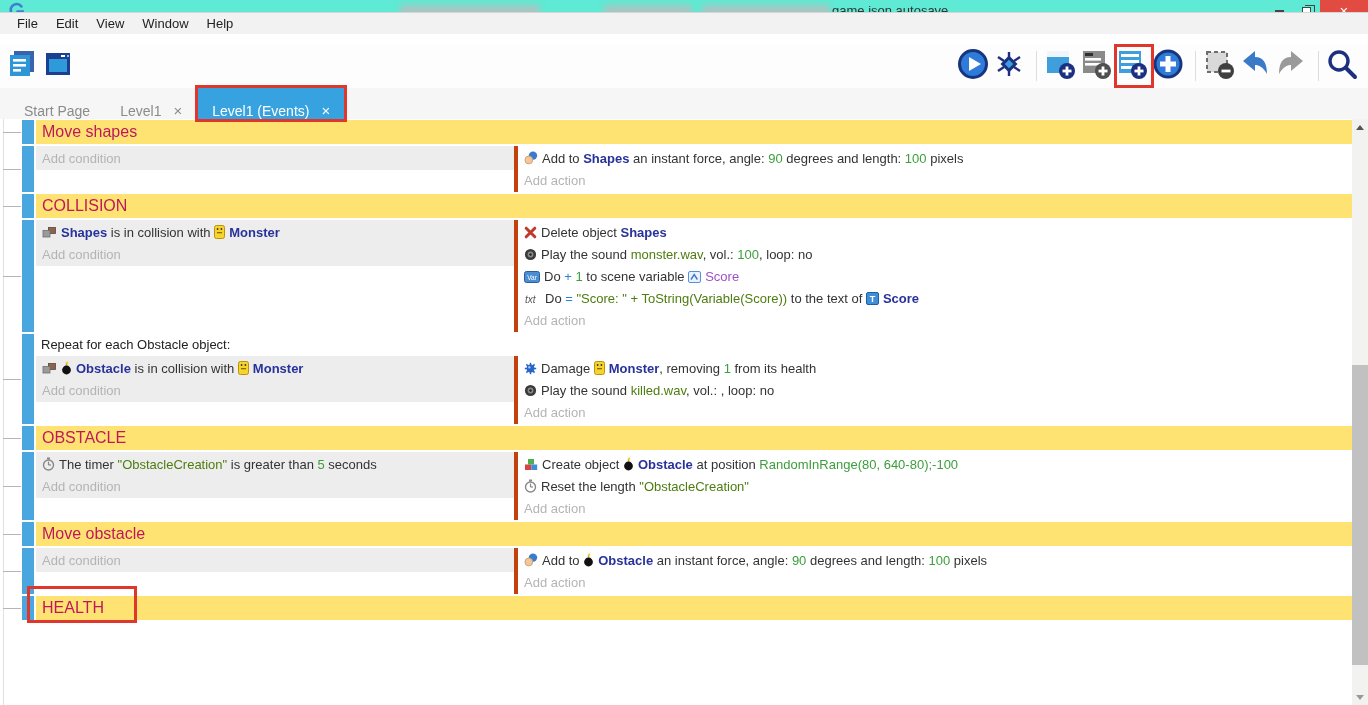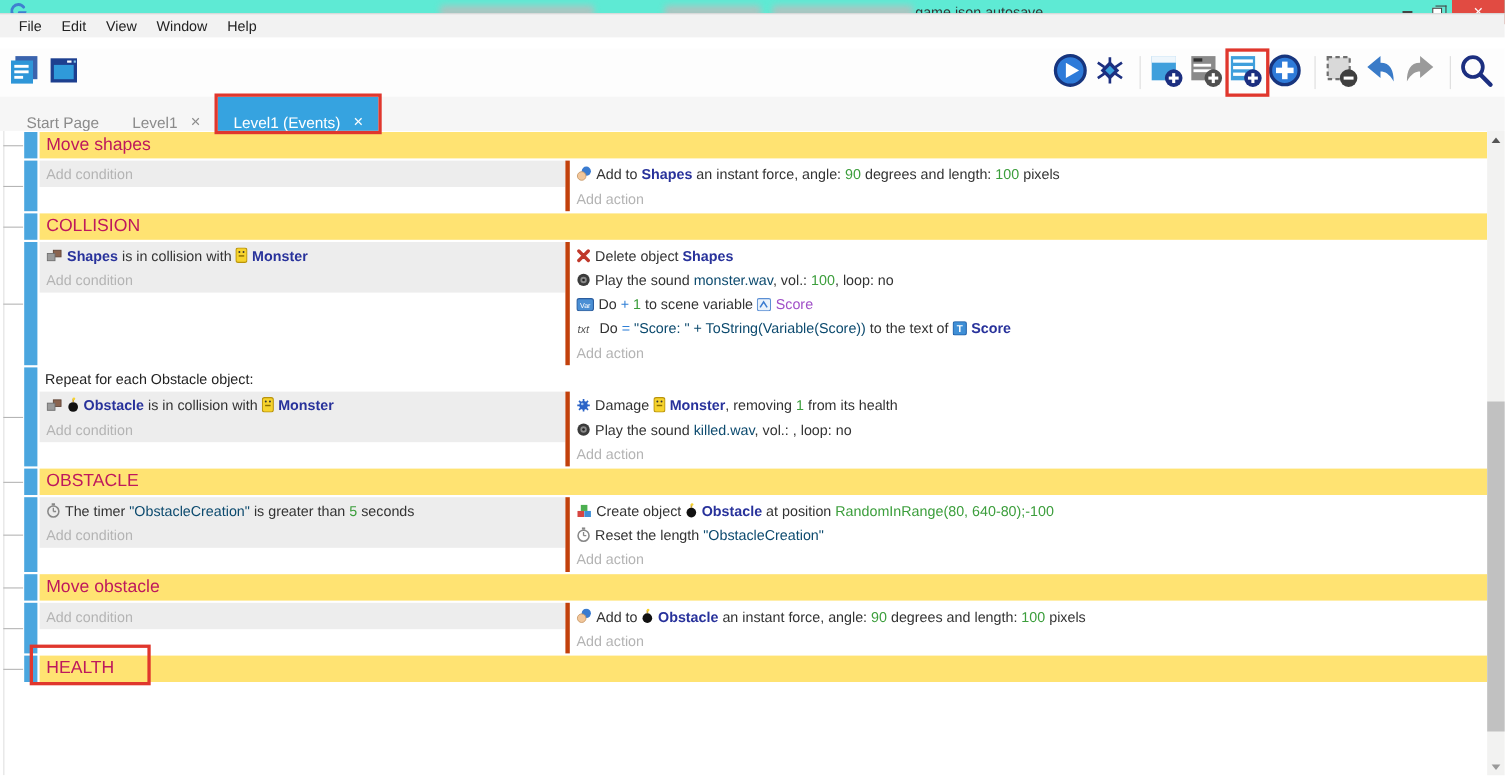--- a/index.html
+++ b/index.html
@@ -57,21 +57,21 @@
   .event-block{display:flex;flex-direction:column}
   .event-header{height:22px;line-height:22px;background:#fff;font-size:13px;color:#222;padding-left:5px}
   .event-body{display:flex;align-items:flex-start}
   .conditions{width:478px;flex:0 0 478px;background:#EDEDED;padding-top:2px}
   .actions{flex:1;background:#fff;border-left:4px solid #c2410c;padding-top:2px;min-width:0}
   .line{height:22px;line-height:22px;font-size:13px;padding-left:6px;white-space:nowrap;overflow:hidden}
   .icon{display:inline-block;vertical-align:-2px;margin-right:4px}
   .s-obj{color:var(--obj);font-weight:bold}
   .s-num{color:var(--num)}
   .s-op{color:var(--op)}
-  .s-str{color:#0c4a6e}
+  .s-str{color:#4d7c0f}
   .s-var{color:var(--varp)}
   .s-ph{color:#B4B4B4}
 
   
   .scrollbar{position:absolute;top:119px;left:1352px;width:16px;height:586px;background:#F2F2F1}
   .sb-arrow{position:absolute;left:0;width:16px;height:16px;display:flex;align-items:center;justify-content:center}
   .sb-arrow.up{top:0}
   .sb-arrow.down{bottom:0}
   .sb-arrow.up::before{content:"";border-left:4px solid transparent;border-right:4px solid transparent;border-bottom:5px solid #555}
   .sb-arrow.down::before{content:"";border-left:4px solid transparent;border-right:4px solid transparent;border-top:5px solid #9a9a9a}

